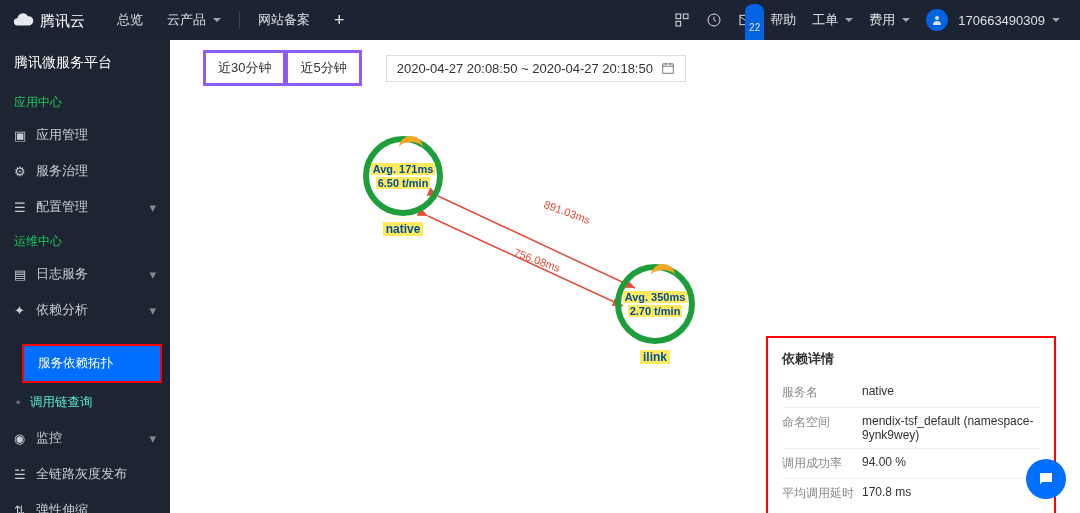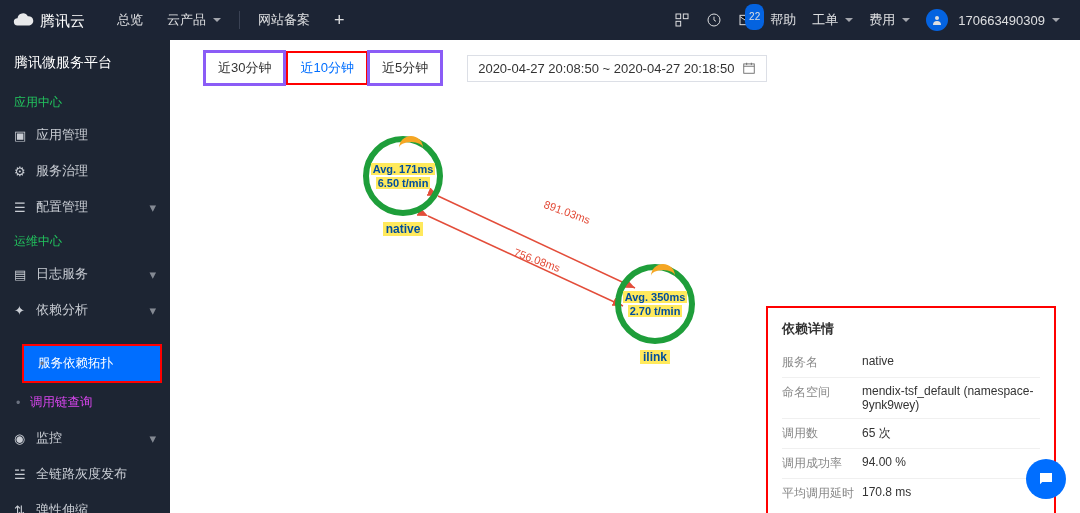--- a/index.html
+++ b/index.html
@@ -4,30 +4,30 @@
 <style>
   *{box-sizing:border-box;margin:0;padding:0;}
   body{font-family:-apple-system,BlinkMacSystemFont,"Segoe UI",sans-serif;font-size:13px;background:#fff;color:#333;width:1080px;height:513px;overflow:hidden;position:relative;}
   .topnav{height:40px;background:#1c2434;color:#fff;display:flex;align-items:center;padding:0 12px;}
   .topnav .logo{display:flex;align-items:flex-end;gap:6px;font-size:15px;font-weight:500;margin-right:20px;}
   .topnav .tnav-item{color:#fff;opacity:.85;padding:0 12px;display:flex;align-items:center;gap:4px;font-size:13px;cursor:pointer;}
   .topnav .tnav-item.plus{font-size:18px;}
   .topnav .vdiv{width:1px;height:18px;background:#3a4254;margin:0 6px;}
   .topnav .spacer{flex:1;}
   .topnav .ticon{position:relative;color:#fff;opacity:.85;margin:0 8px;cursor:pointer;display:flex;align-items:center;gap:4px;}
-  .topnav .badge{position:absolute;top:-8px;right:-10px;background:#006eff;color:#fff;font-size:10px;border-radius:8px;padding:6px 4px;line-height:14px;}
+  .topnav .badge{position:absolute;top:-8px;right:-10px;background:#006eff;color:#fff;font-size:10px;border-radius:8px;padding:17px 4px;line-height:14px;}
   .topnav .avatar{width:22px;height:22px;border-radius:50%;background:#006eff;display:inline-flex;align-items:center;justify-content:center;margin-right:6px;}
   .chev-down{display:inline-block;width:0;height:0;border-left:4px solid transparent;border-right:4px solid transparent;border-top:4px solid #fff;margin-left:3px;opacity:.7;}
   .layout{display:flex;height:480px;gap:15px;}
   .sidebar{width:170px;background:#1d2533;color:#c9cdd4;height:100%;overflow:hidden;}
   .sidebar .prod-title{color:#fff;font-size:14px;padding:14px 14px;}
   .sidebar .sec-label{font-size:12px;color:#22c55e;padding:8px 14px 6px;}
   .sidebar .s-item{display:flex;align-items:center;padding:9px 14px;font-size:13px;cursor:pointer;gap:8px;position:relative;}
   .sidebar .s-item .caret{margin-left:auto;opacity:.6;}
-  .sidebar .s-item.sub{padding-left:30px;font-size:12.5px;color:#d946ef;}
+  .sidebar .s-item.sub{padding-left:30px;font-size:12.5px;color:#5eead4;}
   .sidebar .s-item.sub::before{content:"•";position:absolute;left:16px;color:#6b7280;}
   .sidebar .s-item.sub.active{background:#006eff;color:#fff;}
   .redbox{border:2px solid #ff0000;}
   .main{flex:1;background:#fff;position:relative;padding:10px 18px;}
   .timebar{display:flex;align-items:center;gap:0;margin-bottom:10px;}
   .timebar .tbtn{border:3px solid #8b5cf6;padding:6px 12px;font-size:13px;cursor:pointer;background:#fff;margin-left:-1px;}
   .timebar .tbtn:first-child{margin-left:0;}
   .timebar .tbtn.active{color:#006eff;border-color:#006eff;position:relative;z-index:1;}
   .timebar .trange{display:flex;align-items:center;border:1px solid #dcdfe6;padding:5px 10px;margin-left:24px;font-size:13px;gap:8px;}
   .topo{position:relative;width:100%;height:420px;}
@@ -151,23 +151,20 @@
     <div class="s-item">
         <span class="ico">⇅</span>
         <span>弹性伸缩</span>
       </div>
 
   </div>
 
   <div class="main">
     <div class="timebar">
       <div class="tbtn">近30分钟</div>
-      <div class="redbox" style="display:inline-block;">
-        <div class="tbtn active" style="border:none;">近10分钟</div>
-      </div>
       <div class="tbtn">近5分钟</div>
       <div class="trange">
         <span>2020-04-27 20:08:50 ~ 2020-04-27 20:18:50</span>
         <svg width="14" height="14" viewBox="0 0 24 24">
             <rect x="3" y="5" width="18" height="16" fill="none" stroke="#666" stroke-width="1.5"></rect>
             <path stroke="#666" stroke-width="1.5" d="M3 9h18M8 3v4M16 3v4"></path>
           </svg>
       </div>
     </div>
 
@@ -204,24 +201,20 @@
         <h4>依赖详情</h4>
         <div class="row">
             <span class="k">服务名</span>
             <span class="v">native</span>
           </div>
         <div class="row">
             <span class="k">命名空间</span>
             <span class="v">mendix-tsf_default (namespace-9ynk9wey)</span>
           </div>
         <div class="row">
-            <span class="k">调用数</span>
-            <span class="v">65 次</span>
-          </div>
-        <div class="row">
             <span class="k">调用成功率</span>
             <span class="v">94.00 %</span>
           </div>
         <div class="row">
             <span class="k">平均调用延时</span>
             <span class="v">170.8 ms</span>
           </div>
       </div>
     </div>
   </div>

